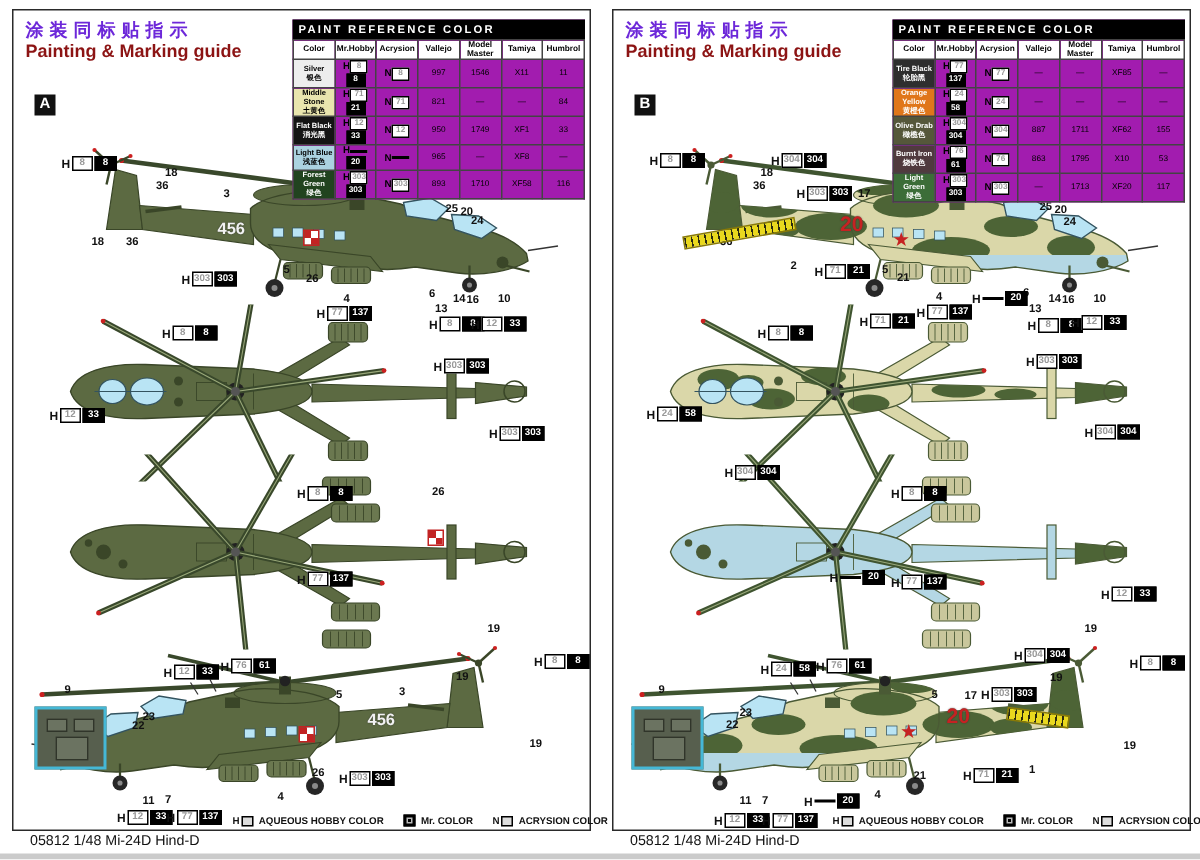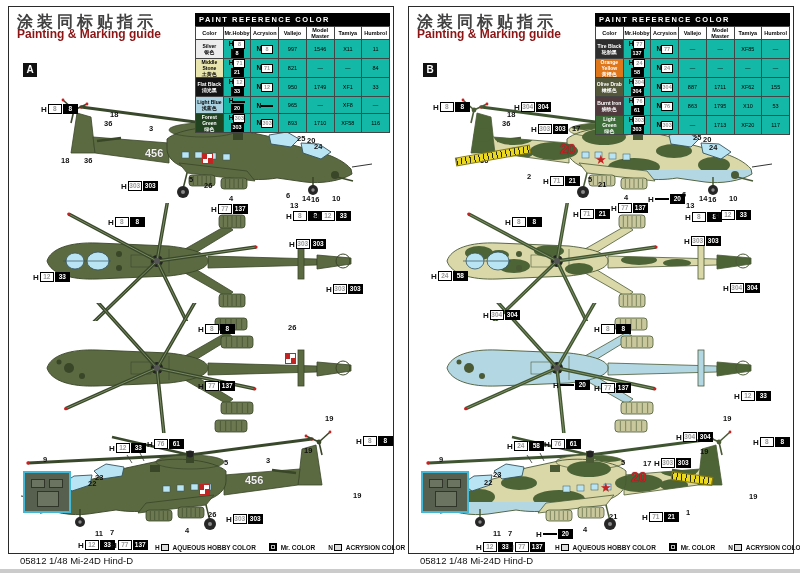--- a/index.html
+++ b/index.html
@@ -1,24 +1,24 @@
 <!DOCTYPE html>
 <html><head>
 <meta charset="utf-8">
 <style>
   html,body{margin:0;padding:0}
   body{width:800px;height:573px;position:relative;background:#fff;
        font-family:"Liberation Sans","DejaVu Sans",sans-serif;overflow:hidden}
   .panel{position:absolute;top:6px;width:384px;height:546px;border:1px solid #2a2a2a;background:#fff}
   #panel-0{left:8px}#panel-1{left:408px}
-  .title-cn{position:absolute;left:8px;top:5px;font-size:16px;font-weight:bold;letter-spacing:4px;color:#404040;white-space:nowrap}
+  .title-cn{position:absolute;left:8px;top:5px;font-size:12px;font-weight:bold;letter-spacing:4px;color:#6d28d9;white-space:nowrap}
   .title-en{position:absolute;left:8px;top:20px;font-size:12px;font-weight:bold;color:#8c1414;white-space:nowrap}
   .letter-box{position:absolute;left:14px;top:56px;width:14px;height:14px;background:#111;color:#fff;
               font-size:10px;font-weight:bold;text-align:center;line-height:14px}
-  .paint-table{position:absolute;right:3px;top:6px;width:195px;background:#14b8a6;z-index:8}
+  .paint-table{position:absolute;right:3px;top:6px;width:195px;background:#a21caf;z-index:8}
   .pt-title{background:#000;color:#fff;font-size:7.5px;font-weight:bold;letter-spacing:1.5px;padding:2px 4px}
   .paint-table table{border-collapse:collapse;width:100%;table-layout:fixed}
   .paint-table th,.paint-table td{border:1px solid #444;font-size:5.5px;text-align:center;padding:0;line-height:1.1;overflow:hidden;height:13px}
   .paint-table th{font-weight:bold;height:12px;background:#fff}
   td.ccell div{font-size:5px;line-height:1.2;font-weight:bold}
   .hl{font-weight:bold;font-size:6.5px}
   .wb{display:inline-block;min-width:10px;border:1px solid #000;background:#fff;color:#999;
       font-size:5.5px;font-weight:bold;line-height:7px;text-align:center;vertical-align:middle}
   .bb{display:inline-block;min-width:11px;border:1px solid #000;background:#000;color:#fff;
       font-size:5.5px;font-weight:bold;line-height:7px;text-align:center;vertical-align:middle}

